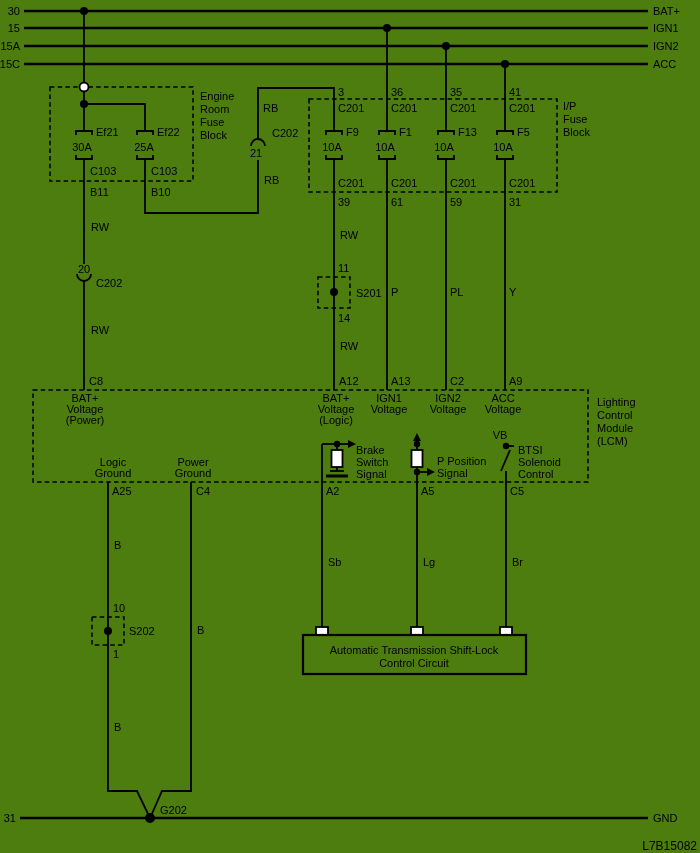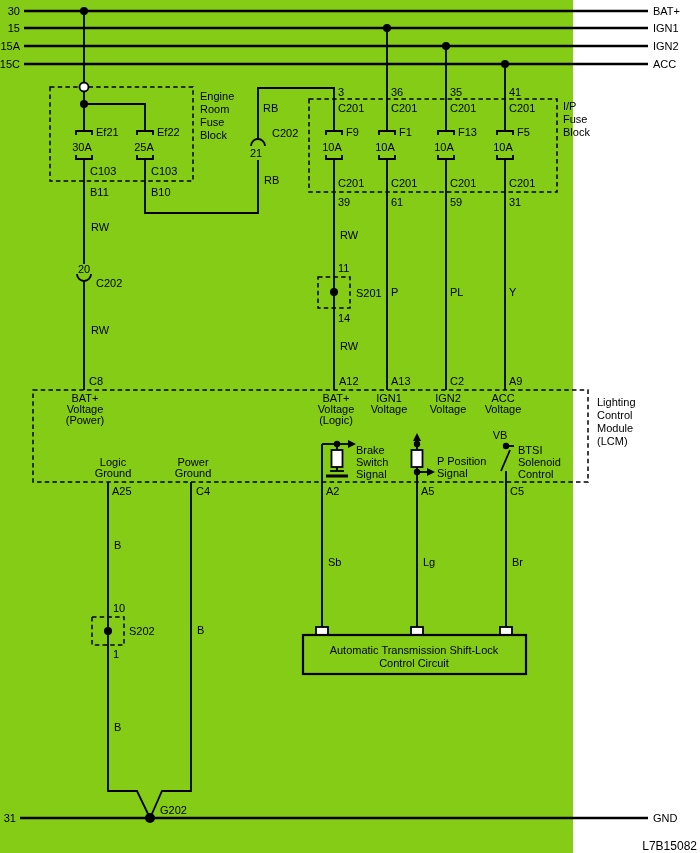--- a/index.html
+++ b/index.html
@@ -1,16 +1,16 @@
 <!DOCTYPE html>
 <html><head>
 <meta charset="utf-8">
 <style>
   html,body{margin:0;padding:0;background:#ffffff;}
-  .page{width:573px;height:853px;background:#84cc16;position:relative;}
+  .page{width:700px;height:853px;background:#4d7c0f;position:relative;}
   svg{display:block;}
   text{font-family:"Liberation Sans","DejaVu Sans",sans-serif;font-size:11px;fill:#000;}
   .ctr{text-anchor:middle;}
   .rt{text-anchor:end;}
   .doc{font-size:12px;}
   .rail{stroke:#000;stroke-width:2.4;fill:none;}
   .wire{stroke:#000;stroke-width:1.8;fill:none;stroke-linejoin:miter;}
   .sym{stroke:#000;stroke-width:1.8;fill:none;}
   .dashbox{stroke:#000;stroke-width:1.5;fill:none;stroke-dasharray:4.5 3.2;}
   .dot{fill:#000;stroke:none;}

